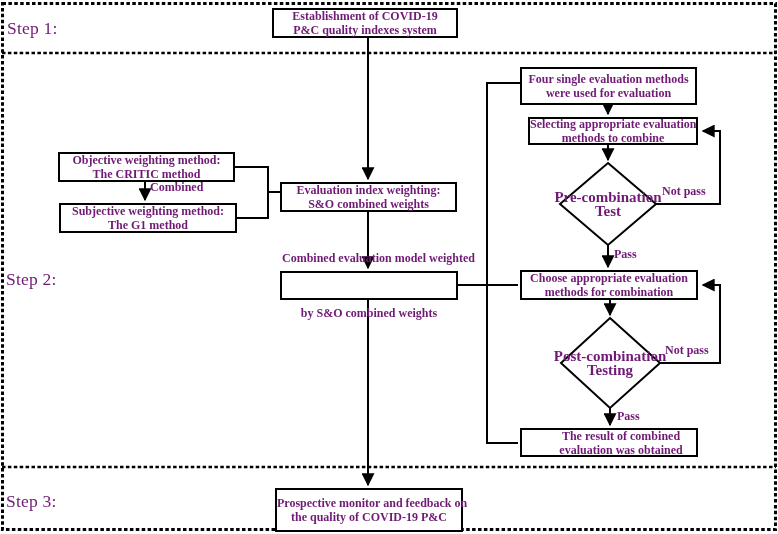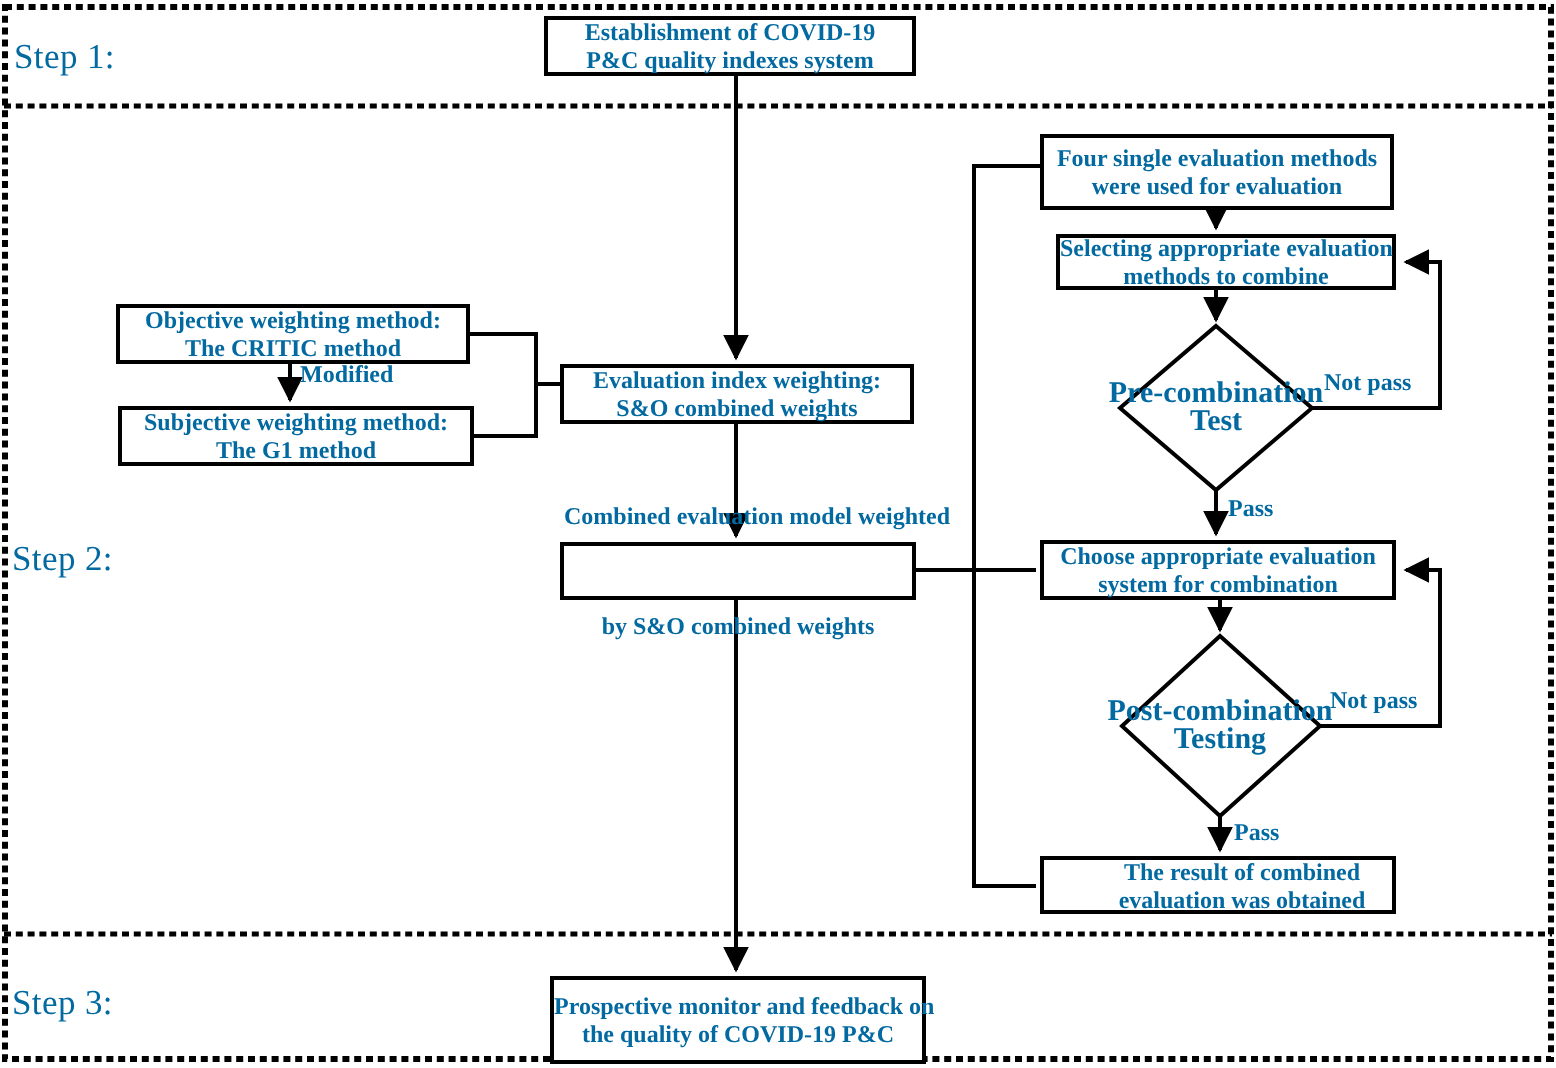--- a/index.html
+++ b/index.html
@@ -1,18 +1,18 @@
 <!DOCTYPE html>
 <html><head>
 <meta charset="utf-8">
 <style>
   html,body{margin:0;padding:0;background:#fff;}
   #stage{
     position:relative;width:778px;height:534px;background:#ffffff;
-    font-family:"Liberation Serif", serif;color:#0369a1;overflow:hidden;
+    font-family:"Liberation Serif", serif;color:#701a75;overflow:hidden;
   }
   #wires{position:absolute;left:0;top:0;width:778px;height:534px;}
   .box{
     position:absolute;box-sizing:border-box;background:#fff;border:2px solid #000;
     display:flex;flex-direction:column;justify-content:center;
     text-align:center;font-weight:bold;font-size:12px;line-height:14px;white-space:nowrap;
   }
   .dlabel{
     position:absolute;display:flex;flex-direction:column;justify-content:space-between;align-items:center;
     text-align:center;font-weight:bold;font-size:15px;line-height:14px;white-space:nowrap;
@@ -101,21 +101,21 @@
     <div>S&amp;O combined weights</div>
   </div>
 
   <div class="box" style="left:280px;top:271px;width:178px;height:29px;gap:41px;">
     <div>Combined evaluation model weighted</div>
     <div>by S&amp;O combined weights</div>
   </div>
 
   <div class="box" style="left:520px;top:270px;width:178px;height:30px;">
     <div>Choose appropriate evaluation</div>
-    <div>system for combination</div>
+    <div>methods for combination</div>
   </div>
 
   <div class="box" style="left:520px;top:428px;width:178px;height:29px;padding-left:24px;">
     <div>The result of combined</div>
     <div>evaluation was obtained</div>
   </div>
 
   <div class="box" style="left:275px;top:488px;width:188px;height:44px;">
     <div>Prospective monitor and feedback on</div>
     <div>the quality of COVID-19 P&amp;C</div>
@@ -123,19 +123,19 @@
 
   <div class="dlabel" style="left:548px;top:190px;width:120px;">
     <div>Pre-combination</div>
     <div>Test</div>
   </div>
   <div class="dlabel" style="left:550px;top:349px;width:120px;">
     <div>Post-combination</div>
     <div>Testing</div>
   </div>
 
-  <div class="elabel" style="left:150px;top:181px;">Modified</div>
+  <div class="elabel" style="left:150px;top:181px;">Combined</div>
   <div class="elabel" style="left:614px;top:248px;">Pass</div>
   <div class="elabel" style="left:662px;top:185px;">Not pass</div>
   <div class="elabel" style="left:617px;top:410px;">Pass</div>
   <div class="elabel" style="left:665px;top:344px;">Not pass</div>
 
 </div>
 
 </body></html>

